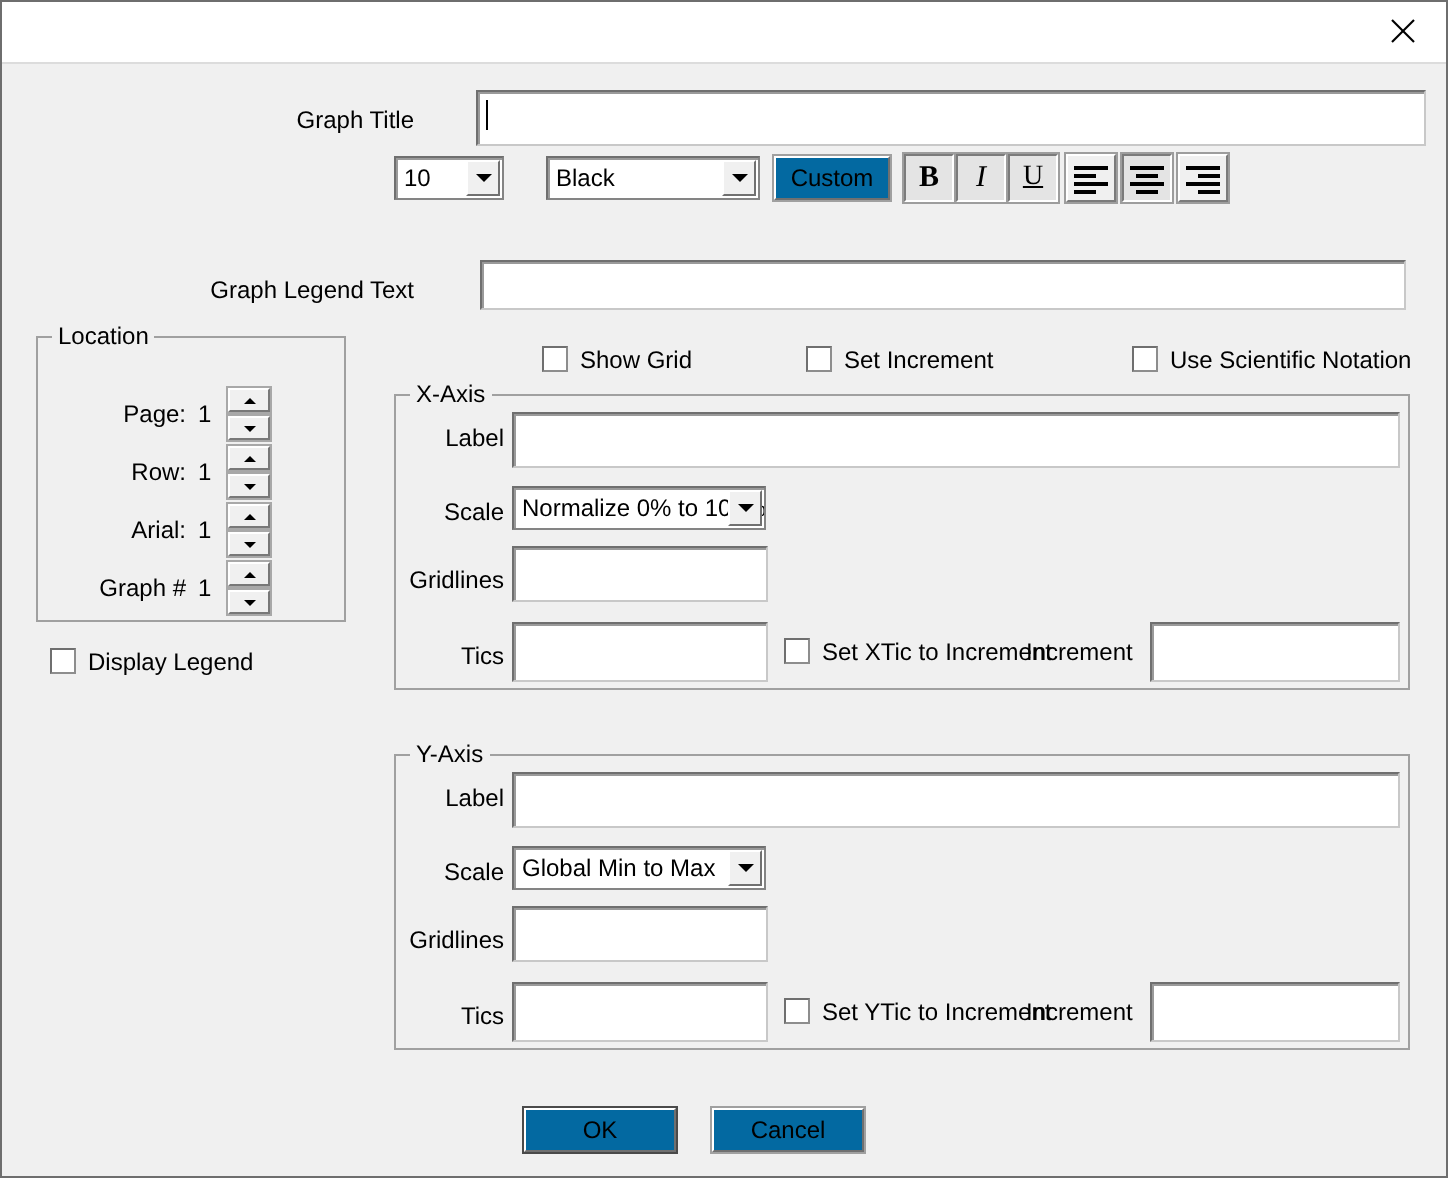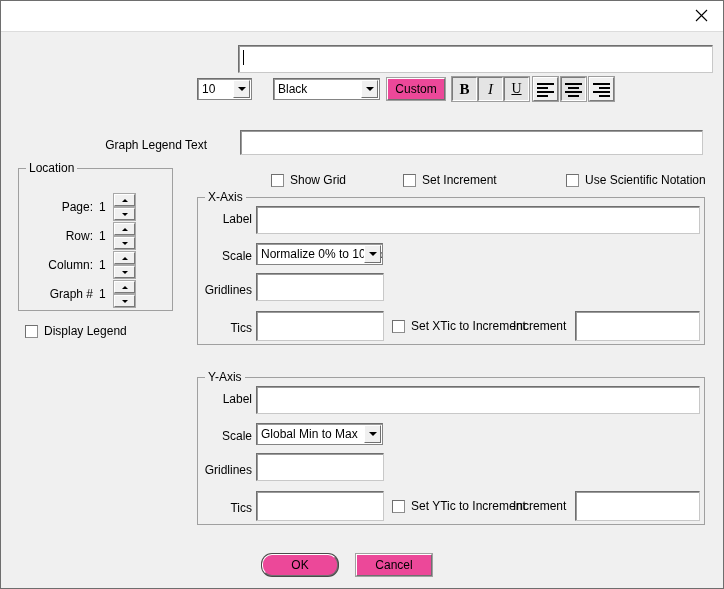--- a/index.html
+++ b/index.html
@@ -126,35 +126,34 @@
     width: 0; height: 0;
     border-left: 4px solid transparent;
     border-right: 4px solid transparent;
     border-top: 4px solid #000;
   }
 
   
   .btn {
     position: absolute;
     box-sizing: border-box;
-    background: #ec4899;
+    background: #0369a1;
     border: 1px solid #ffffff;
     border-right-color: #707070;
     border-bottom-color: #707070;
     box-shadow: 0 0 0 1px #a0a0a0;
     font-size: 12px;
     display: flex;
     align-items: center;
     justify-content: center;
     cursor: default;
     color: #000;
   }
   .btn.default {
     box-shadow: 0 0 0 1px #4a4a4a;
-    border-radius: 10px;
   }
 
   
   .tbtn {
     position: absolute;
     box-sizing: border-box;
     width: 25px;
     height: 24px;
     background: #f0f0f0;
     border: 1px solid #ffffff;
@@ -202,21 +201,20 @@
     padding: 0 3px;
     font-size: 12px;
     color: #000;
     white-space: nowrap;
   }
 
   
   .chk {
     position: absolute;
     display: flex;
-    align-items: center;
     cursor: default;
     white-space: nowrap;
   }
   .chk .box {
     width: 13px;
     height: 13px;
     box-sizing: border-box;
     background: #ffffff;
     border: 1px solid #8d8d8d;
     border-top-color: #6f6f6f;
@@ -272,20 +270,21 @@
 
   <div id="titlebar">
     <div id="close-btn">
       <svg width="13" height="13" viewBox="0 0 13 13">
         <line x1="1" y1="1" x2="12" y2="12" stroke="#000" stroke-width="1.1"></line>
         <line x1="12" y1="1" x2="1" y2="12" stroke="#000" stroke-width="1.1"></line>
       </svg>
     </div>
   </div>
 
+  <div class="lbl" style="left:78px; top:52px; width:128px; text-align:right;">Graph Title</div>
   <div class="field" style="left:237px; top:44px; width:475px; height:28px;">
     <div class="caret"></div>
   </div>
 
 
   <div class="combo" style="left:196px; top:77px; width:55px;">
     <span class="combo-text">10</span>
     <span class="combo-arrow">
         <i></i>
       </span>
@@ -356,21 +355,21 @@
     <div class="val" style="left:80px; top:60px;">1</div>
     <div class="spinner" style="left:95px; top:54px;">
       <div class="sp up">
           <i></i>
         </div>
       <div class="sp down">
           <i></i>
         </div>
     </div>
 
-    <div class="lbl" style="left:-4px; top:89px; width:78px; text-align:right;">Column:</div>
+    <div class="lbl" style="left:-4px; top:89px; width:78px; text-align:right;">Arial:</div>
     <div class="val" style="left:80px; top:89px;">1</div>
     <div class="spinner" style="left:95px; top:83px;">
       <div class="sp up">
           <i></i>
         </div>
       <div class="sp down">
           <i></i>
         </div>
     </div>
 

